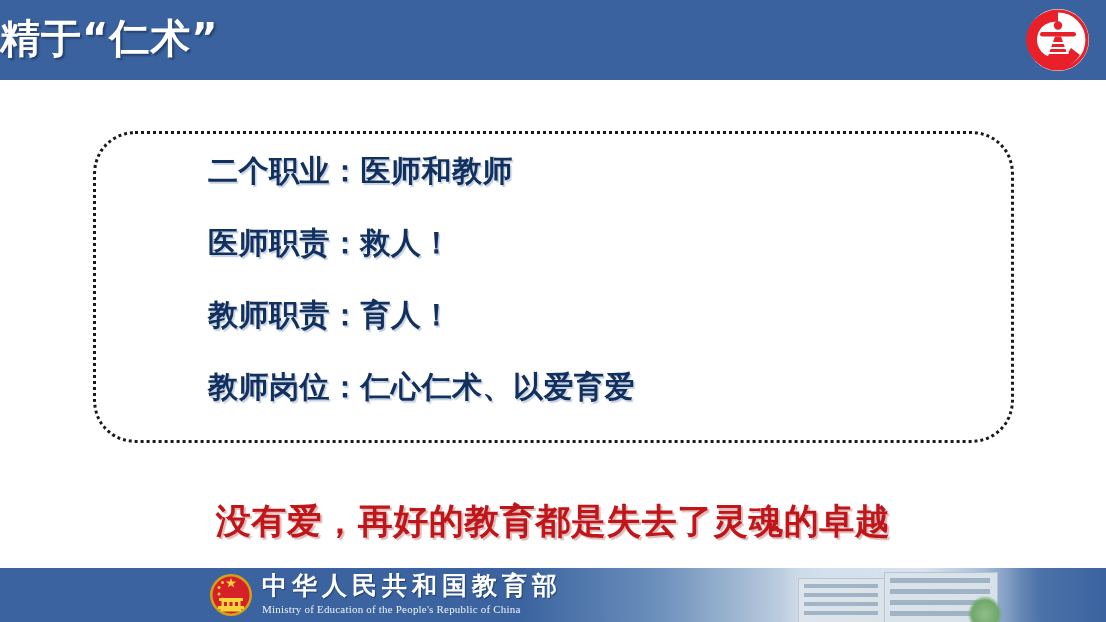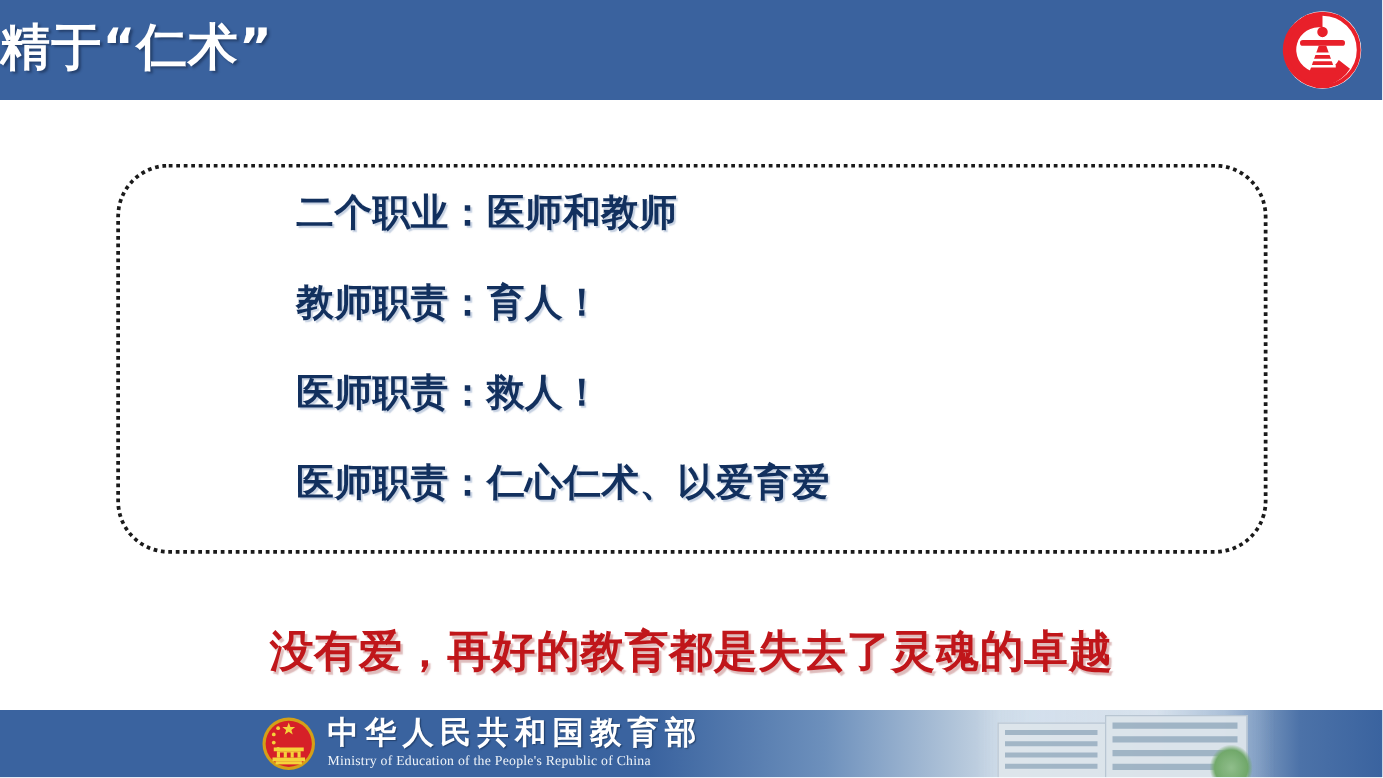--- a/index.html
+++ b/index.html
@@ -74,21 +74,20 @@
   .content-line {
     color: #12305E;
     font-size: 30px;
     font-weight: bold;
     letter-spacing: 0.5px;
     height: 72px;
     line-height: 46px;
     white-space: nowrap;
     text-shadow: 1.5px 1.5px 1px rgba(150,170,200,0.55);
     font-family: "DejaVu Sans", "Liberation Sans", sans-serif;
-    margin-left: 29px;
   }
 
   
   .emphasis {
     position: absolute;
     left: 0;
     top: 498px;
     width: 1106px;
     text-align: center;
     color: #C0161A;
@@ -205,23 +204,23 @@
       <rect x="26.5" y="36" width="15" height="2" fill="#ffffff"></rect>
       <rect x="25" y="41" width="18" height="2" fill="#ffffff"></rect>
       <rect x="23.6" y="46" width="21" height="2" fill="#ffffff"></rect>
     </svg>
   </div>
 
   <div class="content-box"></div>
 
   <div class="content-lines">
     <div class="content-line">二个职业：医师和教师</div>
+    <div class="content-line">医师职责：救人！</div>
     <div class="content-line">教师职责：育人！</div>
-    <div class="content-line">医师职责：救人！</div>
-    <div class="content-line">医师职责：仁心仁术、以爱育爱</div>
+    <div class="content-line">教师岗位：仁心仁术、以爱育爱</div>
   </div>
 
   <div class="emphasis">没有爱，再好的教育都是失去了灵魂的卓越</div>
 
   <div class="footer-topline"></div>
   <div class="footer-bar">
 
     <div class="footer-building">
       <div class="b-sky"></div>
       <div class="b-block" style="left:18px; top:10px; width:86px; height:44px;"></div>

